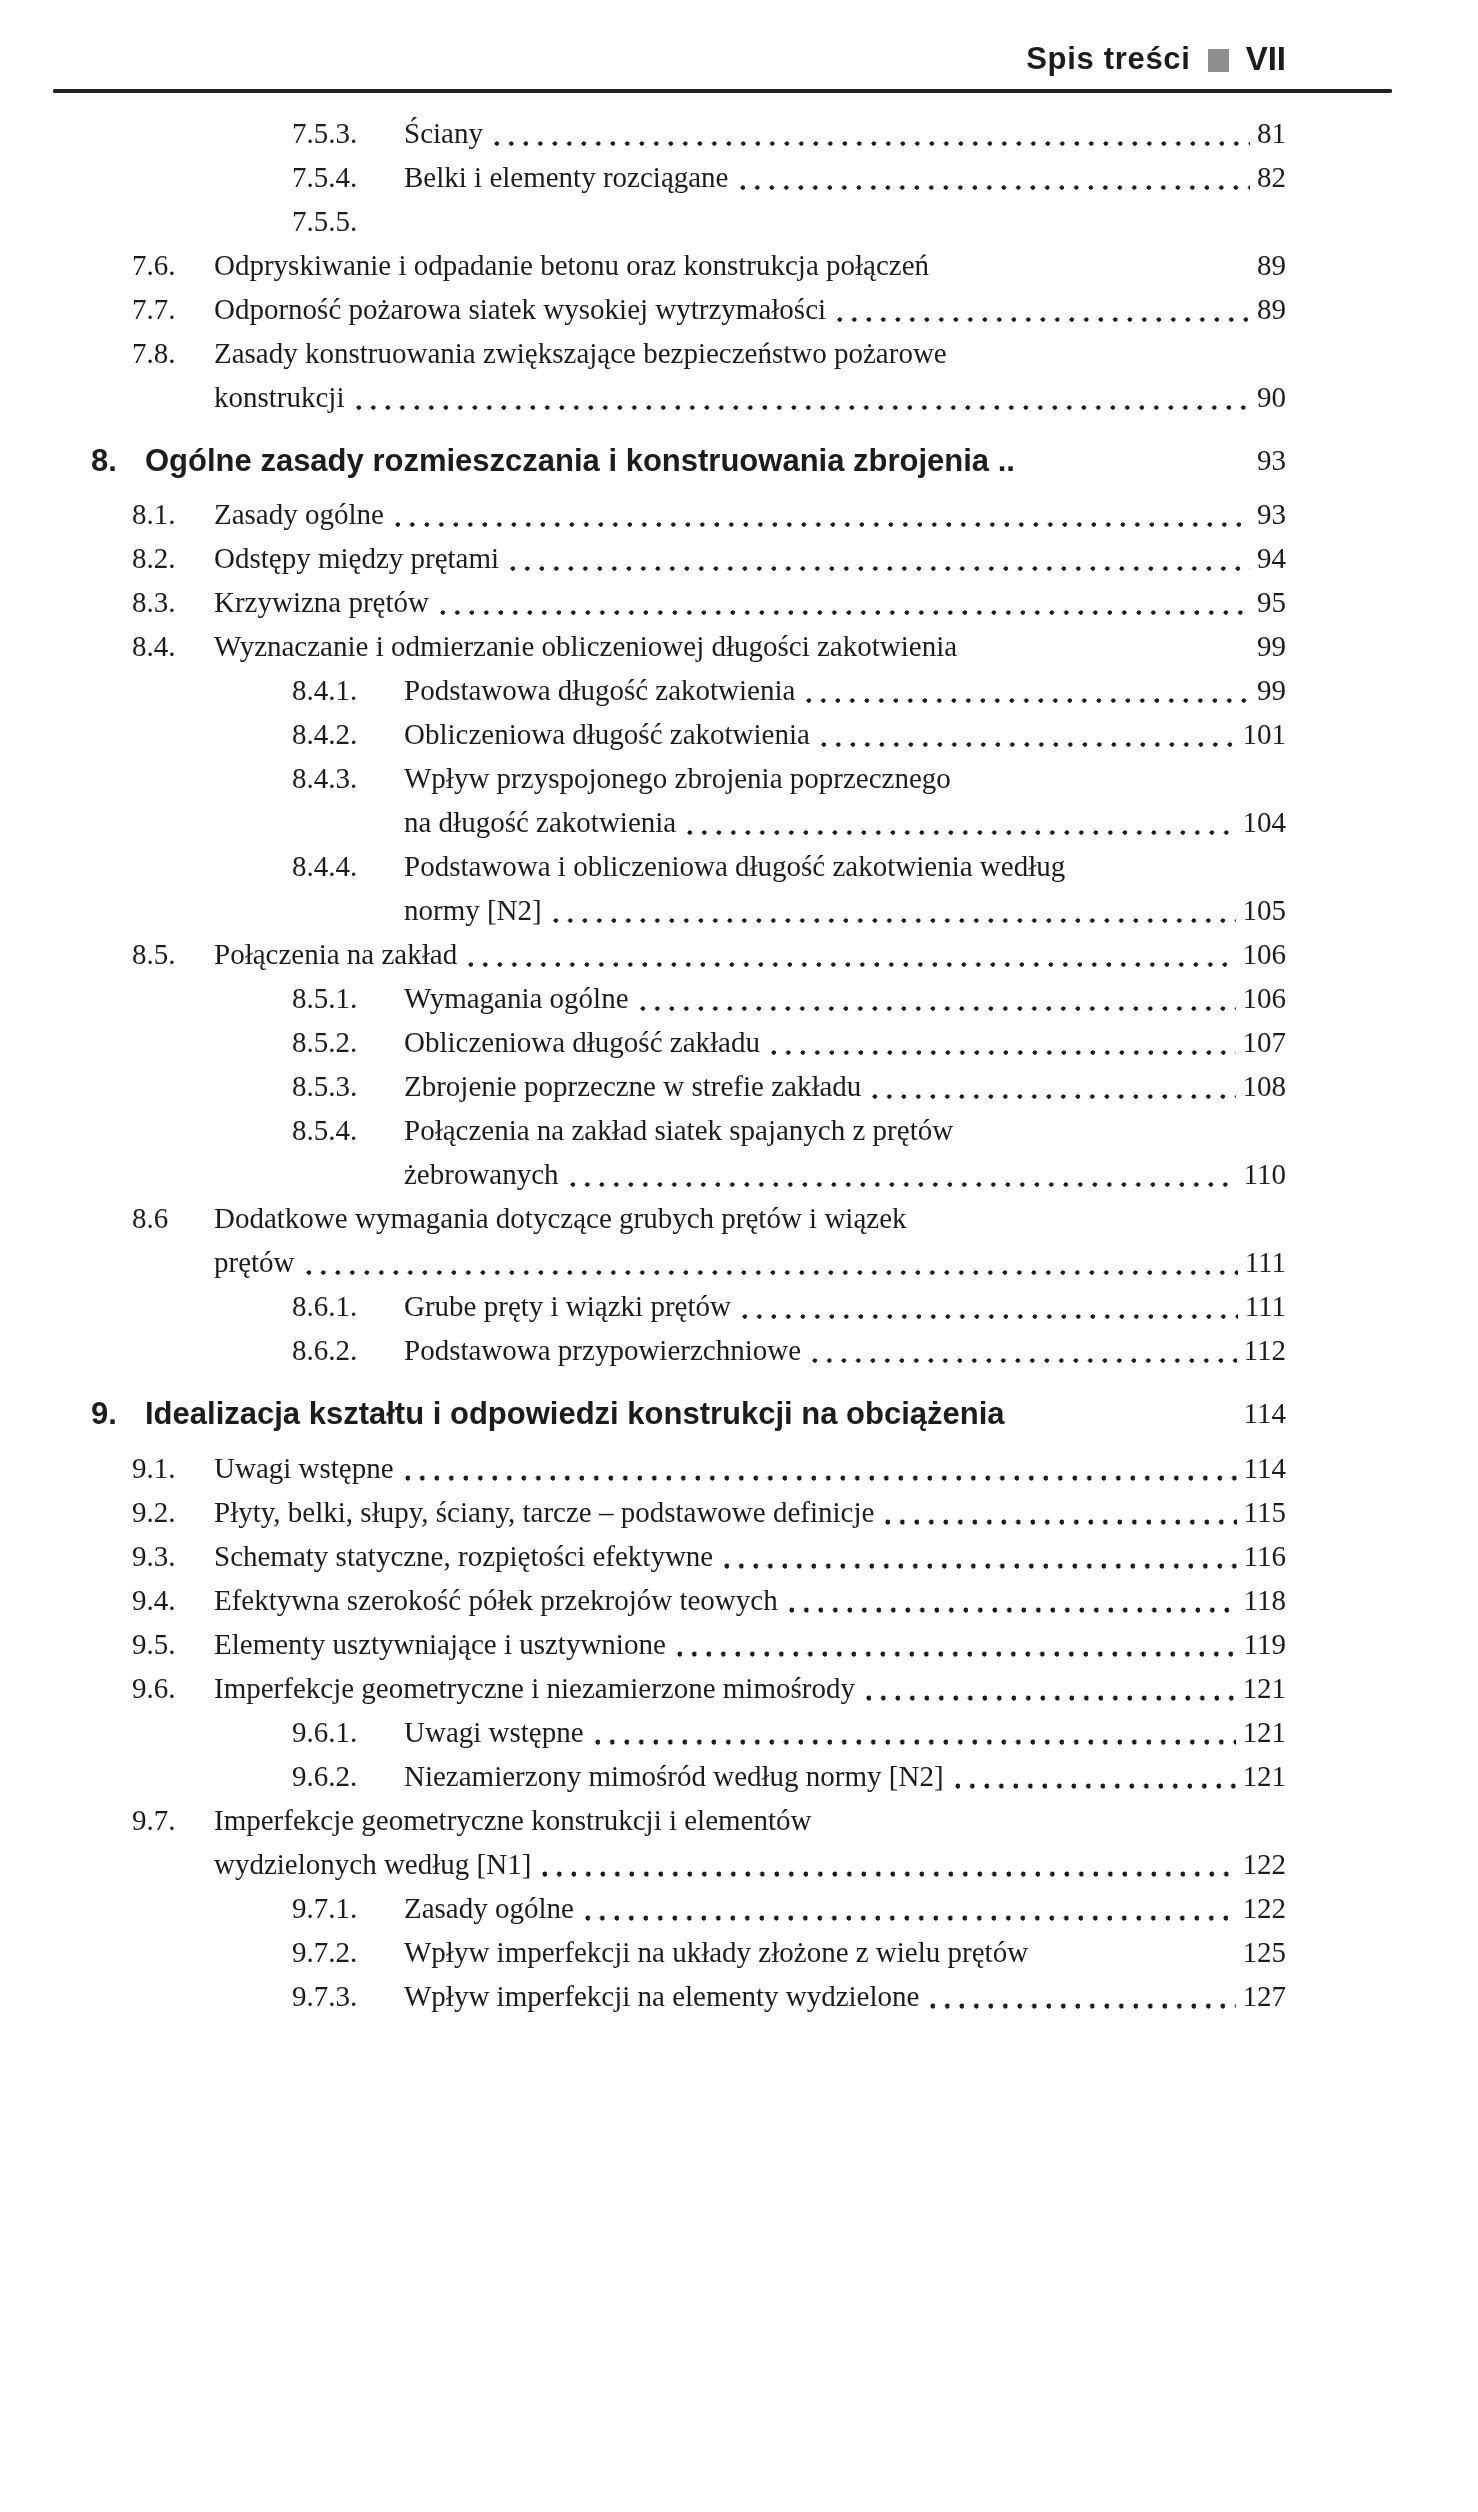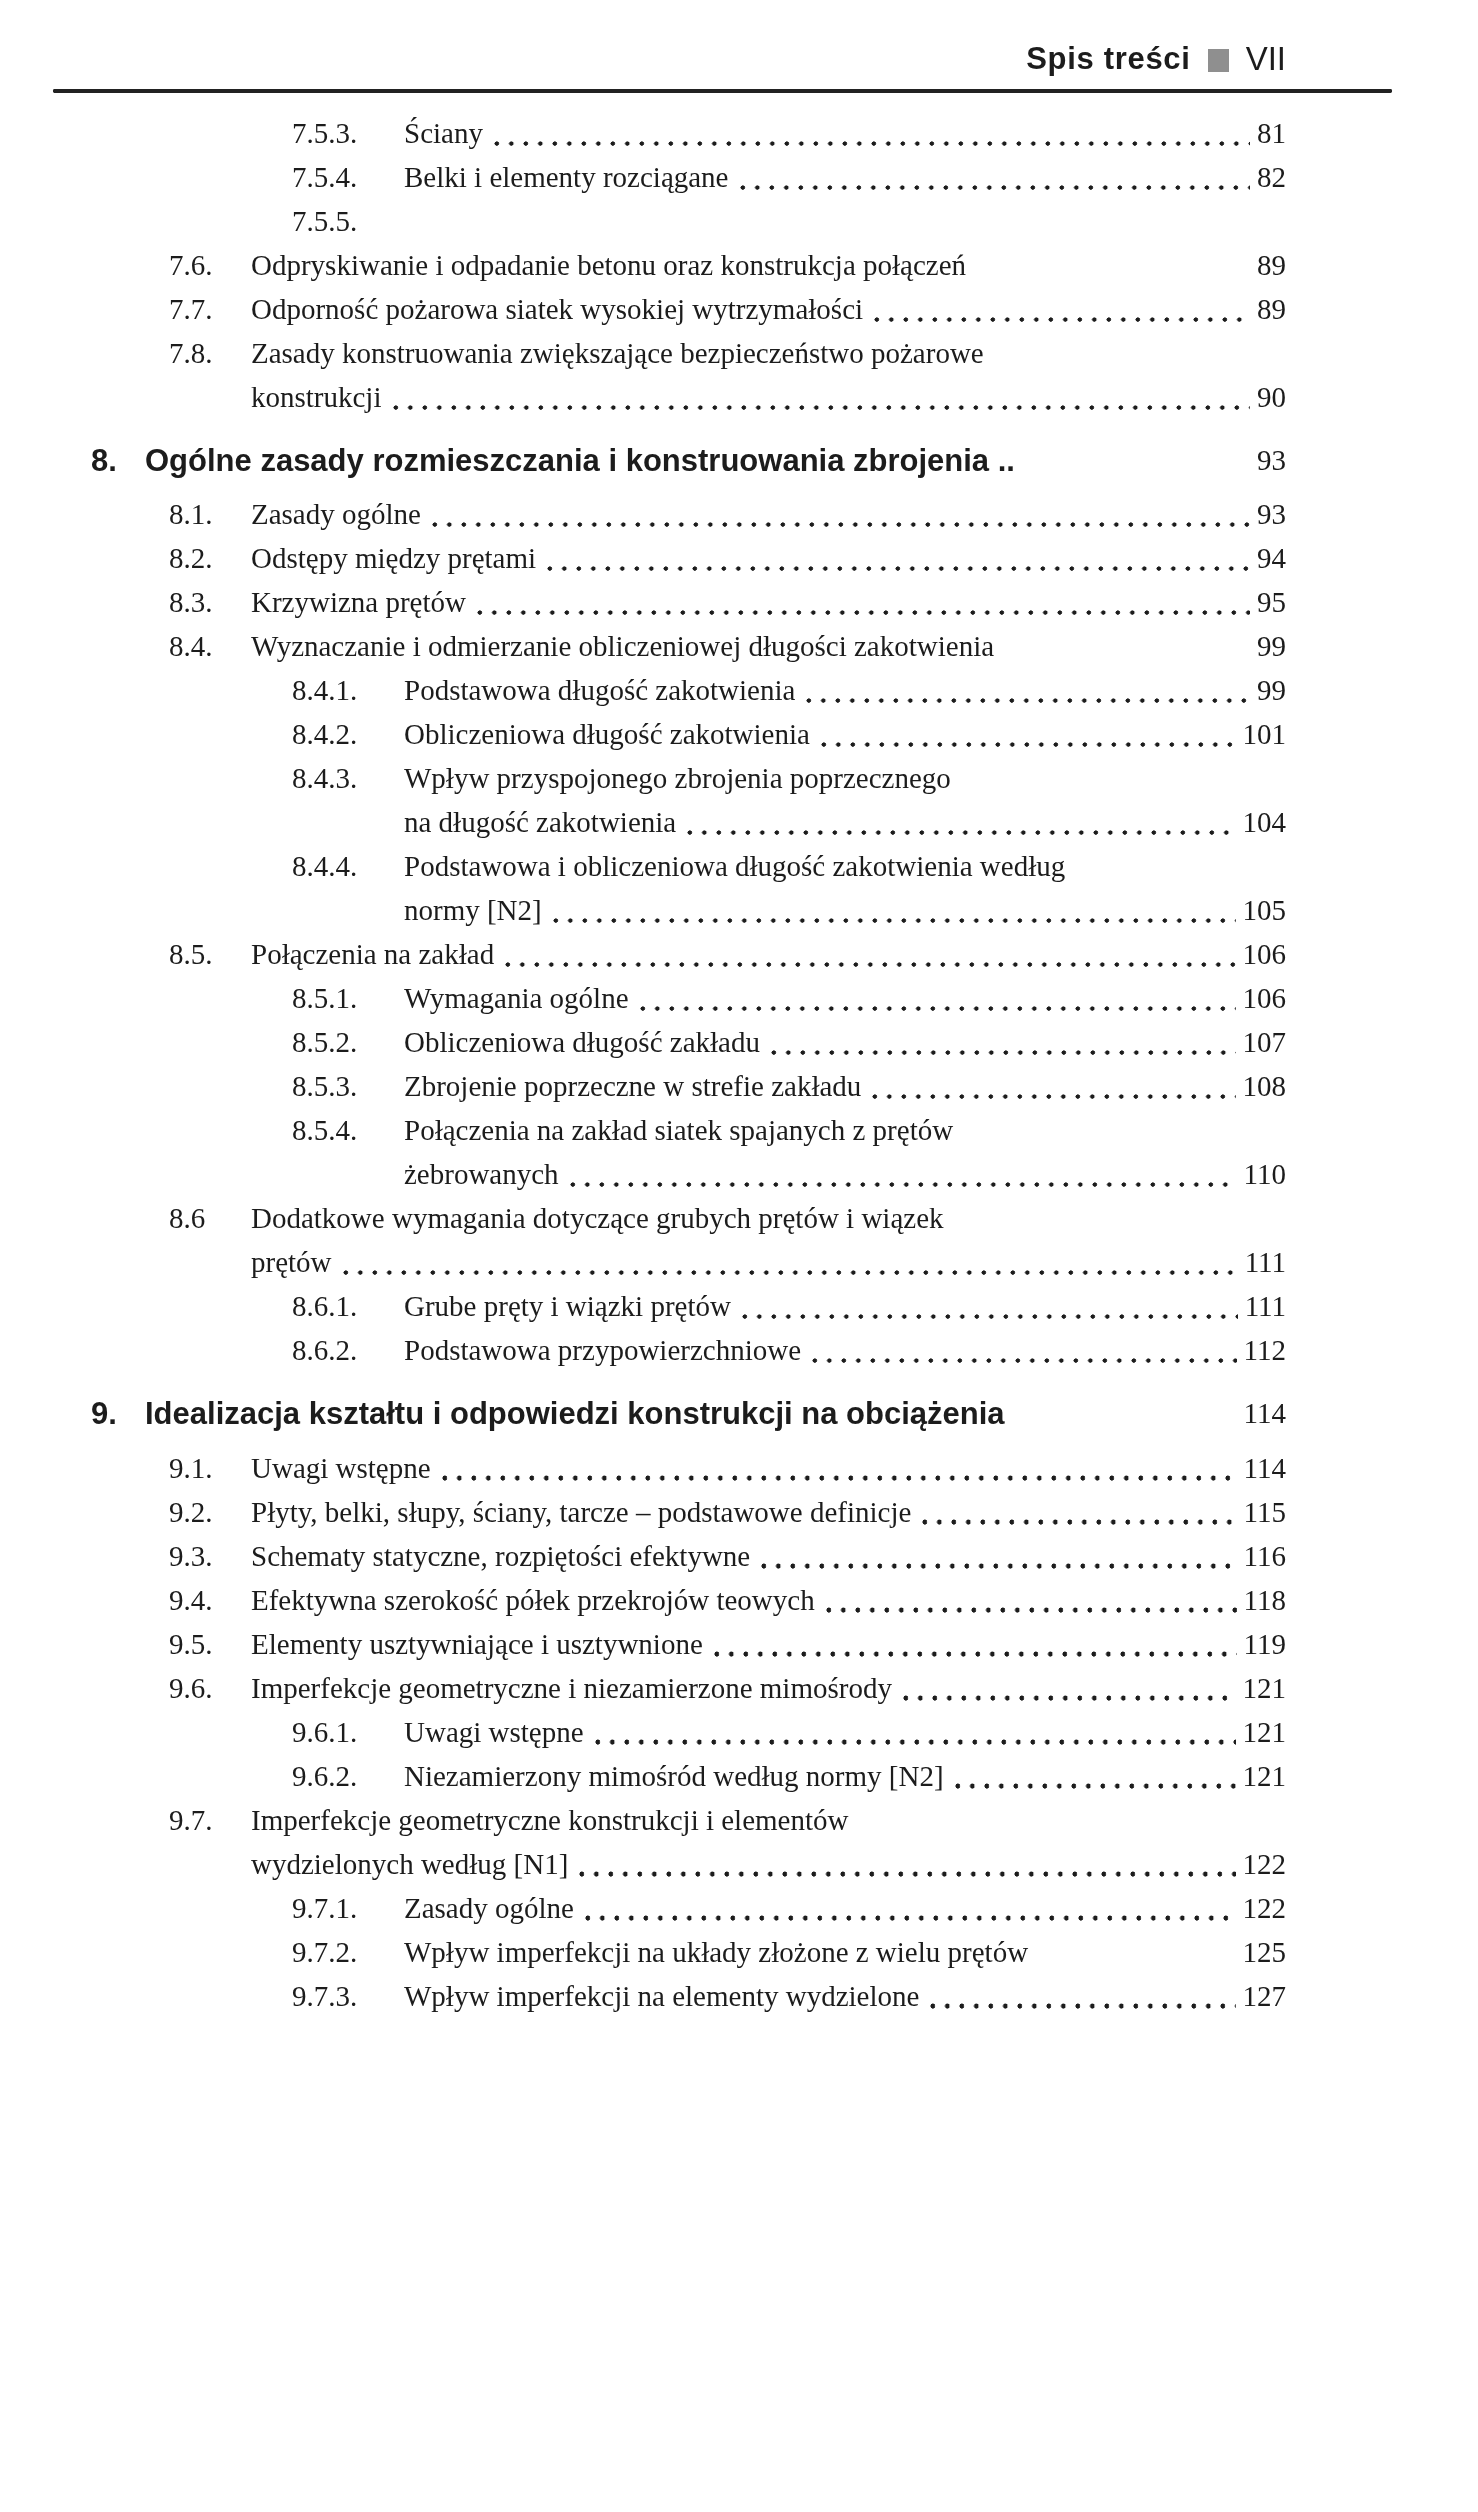--- a/index.html
+++ b/index.html
@@ -21,37 +21,37 @@
   .header-title {
     font-family:"Liberation Sans", sans-serif;
     font-weight:bold; font-size:31px; letter-spacing:0.7px;
   }
   .header-square {
     width:21px; height:23.6px; background:#8f8f8f;
     display:inline-block; margin-top:2.8px;
   }
   .header-page {
     font-family:"Liberation Sans", sans-serif;
-    font-weight:normal; font-size:33px;
+    font-weight:bold; font-size:33px;
   }
   .rule {
     margin:11px 87px 0 53px;
     height:4.2px; background:#222222; border-radius:1.4px;
   }
 
   
   .toc {
     padding:18px 193px 0 53px;
     font-size:29px; line-height:44px;
   }
   .entry { display:flex; }
   .entry .num { flex:0 0 auto; }
   .entry .body { flex:1 1 auto; min-width:0; }
 
-  .level-2 { margin-left:116px; }
+  .level-2 { margin-left:79px; }
   .level-2 .num { width:82px; }
   .level-3 { margin-left:239px; }
   .level-3 .num { width:112px; }
 
   .level-1 { margin-left:38px; margin-top:18px; margin-bottom:8.3px; line-height:47px; }
   .level-1 .num { width:54px; }
   .level-1 .num, .level-1 .text {
     font-family:"Liberation Sans", sans-serif;
     font-weight:bold; font-size:31px;
   }

